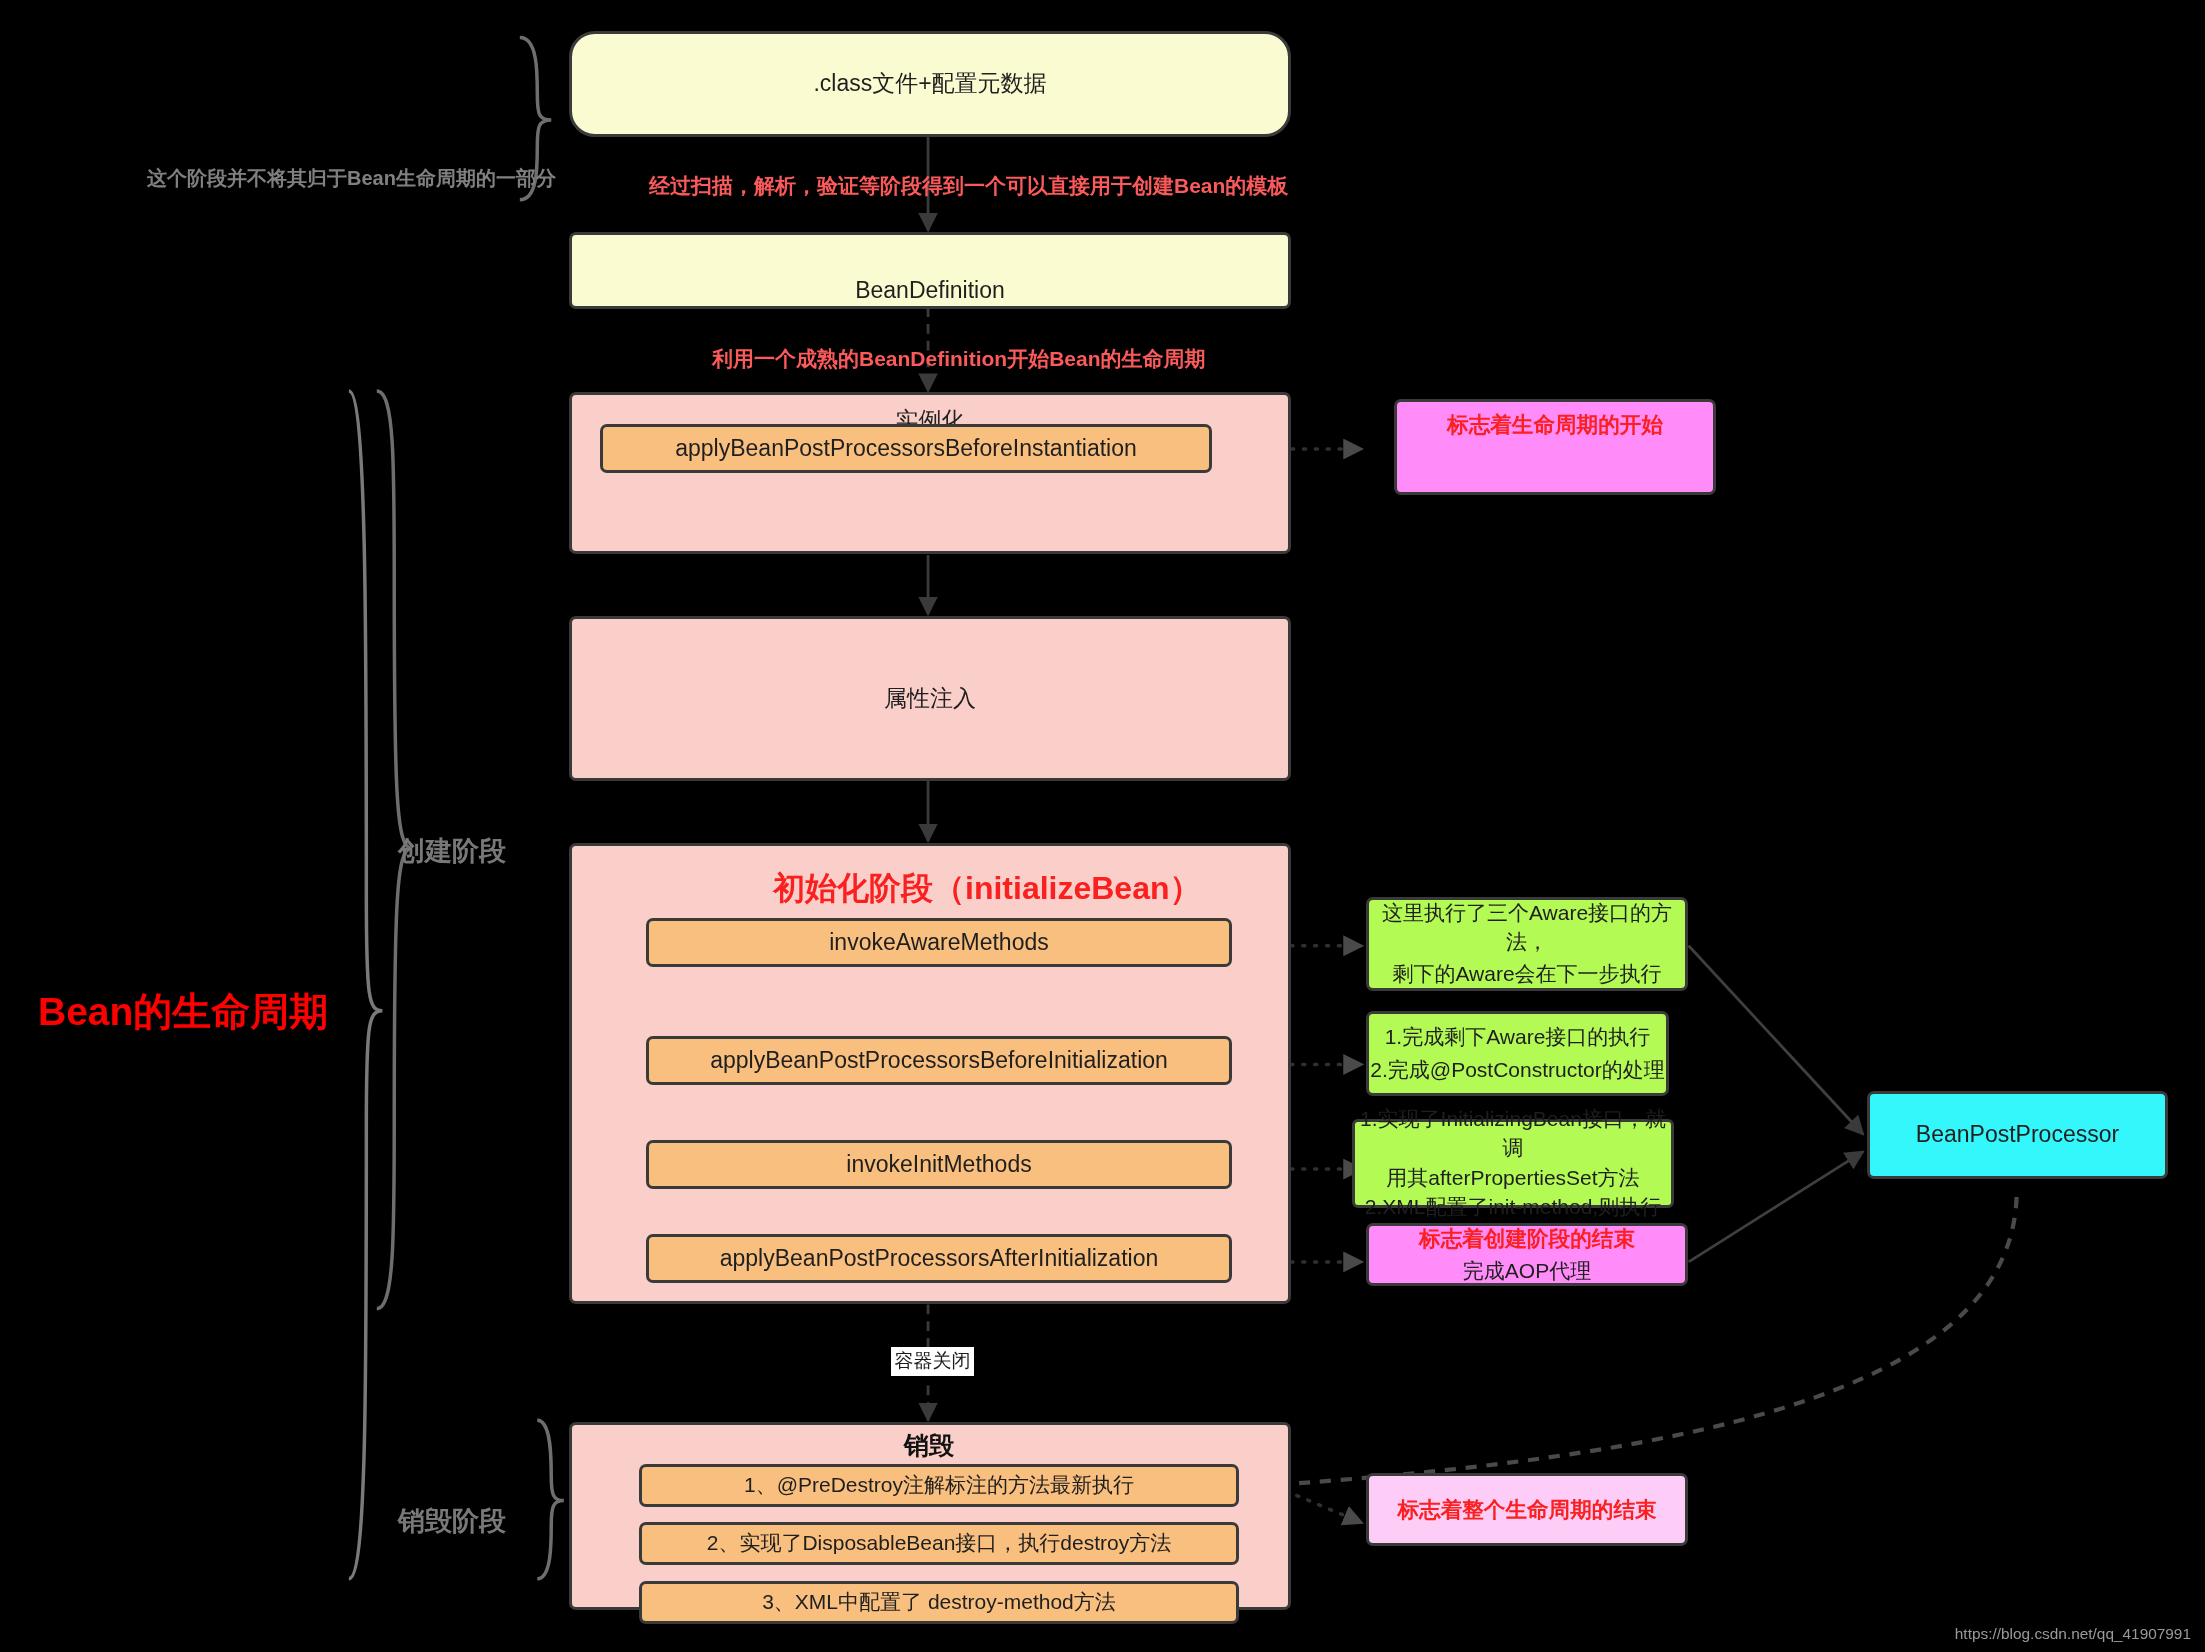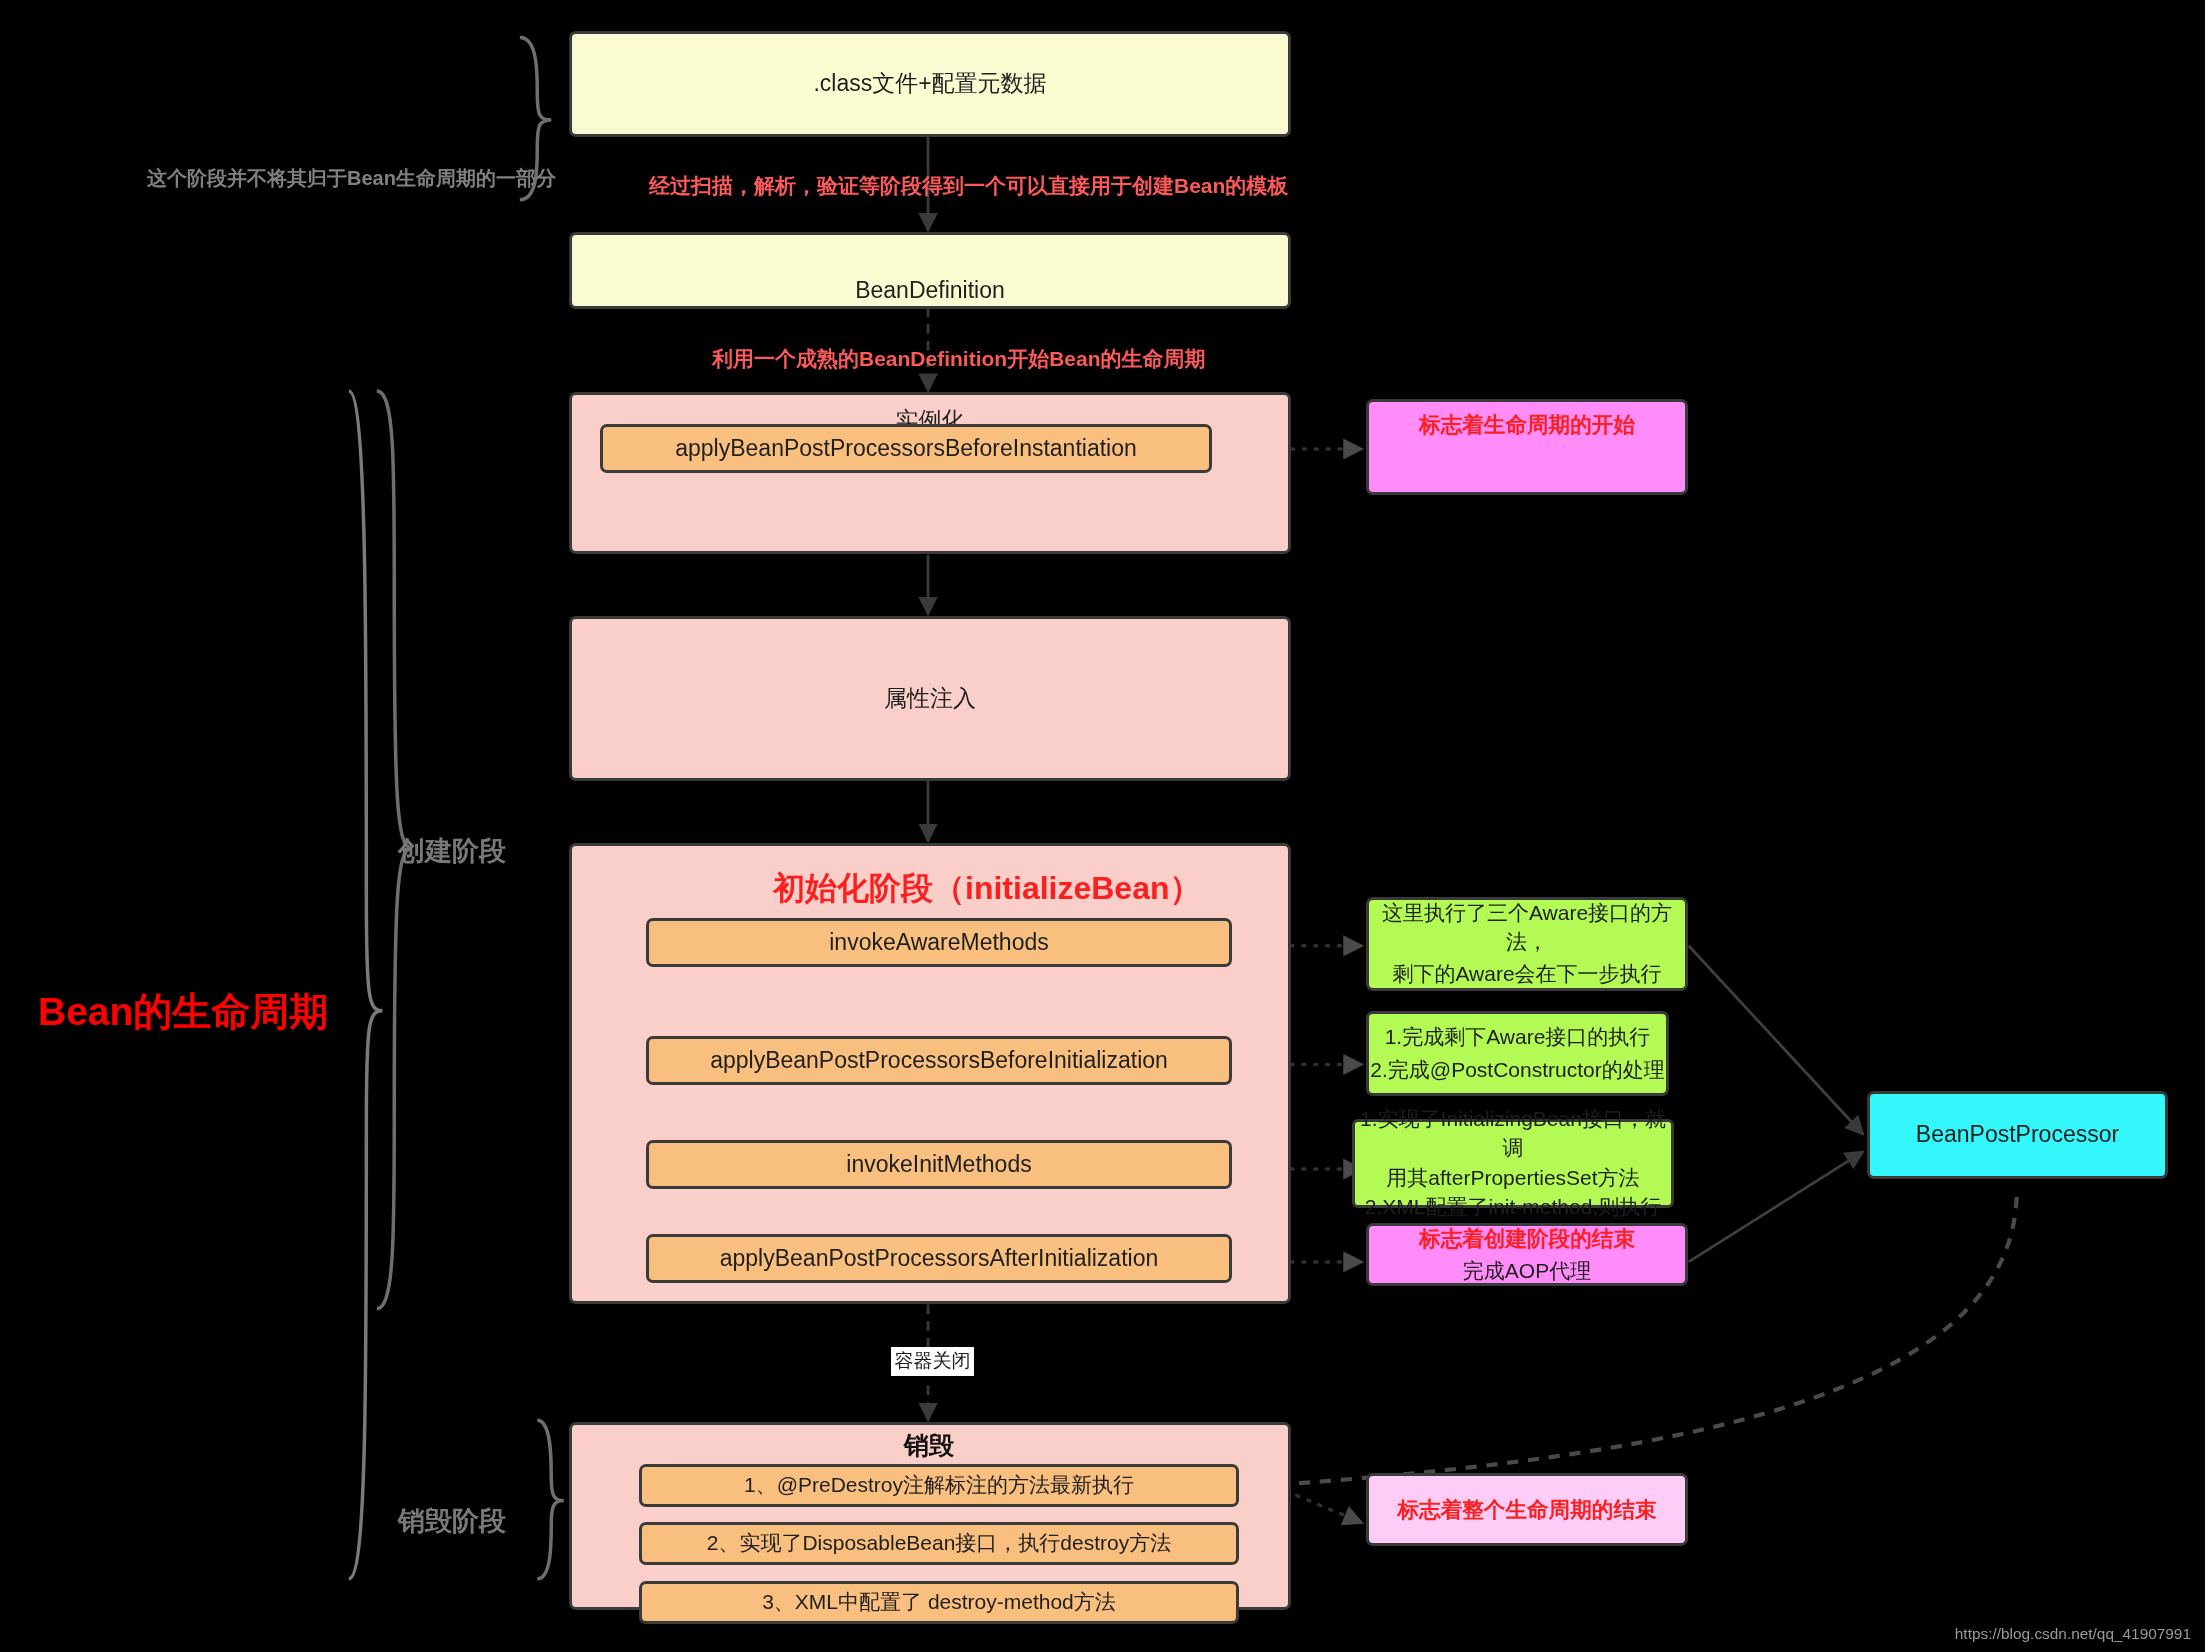--- a/index.html
+++ b/index.html
@@ -88,21 +88,21 @@
     <path d="M2420,1808 L2670,1650" stroke="#3f3f3f" stroke-width="4" fill="none" marker-end="url(#arrH)"></path>
 
     <path d="M2890,1715 C2880,2000 2400,2090 1790,2130" stroke="#4a4a4a" stroke-width="6" stroke-dasharray="16 14" fill="none"></path>
 
     <path d="M745,62 C770,62 770,110 770,140 C770,170 772,178 790,178 C772,178 770,186 770,216 C770,246 770,290 745,290" stroke="#6e6e6e" stroke-width="5" fill="none" transform="translate(0,-10) scale(1,1.02)"></path>
     <path d="M540,560 C565,560 565,660 565,830 C565,1140 568,1215 590,1215 C568,1215 565,1290 565,1600 C565,1770 565,1875 540,1875" stroke="#6e6e6e" stroke-width="5" fill="none"></path>
     <path d="M770,2035 C790,2035 790,2090 790,2115 C790,2142 793,2150 808,2150 C793,2150 790,2158 790,2185 C790,2212 790,2262 770,2262" stroke="#6e6e6e" stroke-width="5" fill="none"></path>
     <path d="M500,560 C525,560 525,900 525,1280 C525,1430 528,1448 548,1448 C528,1448 525,1466 525,1616 C525,1990 525,2262 500,2262" stroke="#7a7a7a" stroke-width="5" fill="none"></path>
   </svg>
 
-  <div class="box yellow" style="left:569px;top:31px;width:722px;height:106px;">
+  <div class="box yellow" style="left:569px;top:31px;width:722px;height:106px;border-radius:26px;">
     <span class="bodytext">​.class文件+配置元数据</span>
   </div>
 
   <div class="box yellow" style="left:569px;top:232px;width:722px;height:77px;align-items:flex-end;">
     <span class="bodytext">BeanDefinition</span>
   </div>
 
   <div class="lbl red-note" style="left:649px;top:172px;">经过扫描，解析，验证等阶段得到一个可以直接用于创建Bean的模板</div>
   <div class="lbl red-note" style="left:712px;top:345px;">利用一个成熟的BeanDefinition开始Bean的生命周期</div>
   <div class="chip" style="left:891px;top:1347px;">容器关闭</div>
@@ -145,21 +145,21 @@
   <div class="box orange" style="left:639px;top:1464px;width:600px;height:43px;">
     <span class="bodytext-sm">1、@PreDestroy注解标注的方法最新执行</span>
   </div>
   <div class="box orange" style="left:639px;top:1522px;width:600px;height:43px;">
     <span class="bodytext-sm">2、实现了DisposableBean接口，执行destroy方法</span>
   </div>
   <div class="box orange" style="left:639px;top:1581px;width:600px;height:43px;">
     <span class="bodytext-sm">3、XML中配置了 destroy-method方法</span>
   </div>
 
-  <div class="box magenta" style="left:1366px;top:399px;width:322px;height:96px;align-items:flex-start;padding-top:8.4px;">
+  <div class="box magenta" style="left:1394px;top:399px;width:322px;height:96px;align-items:flex-start;padding-top:8.4px;">
     <span class="magenta-txt">标志着生命周期的开始</span>
   </div>
 
   <div class="box green stackcol" style="left:1366px;top:897px;width:322px;height:94px;">
     <span class="bodytext-sm">这里执行了三个Aware接口的方法，</span>
     <span class="bodytext-sm">剩下的Aware会在下一步执行</span>
   </div>
 
   <div class="box green stackcol" style="left:1366px;top:1011px;width:303px;height:85px;">
     <span class="bodytext-sm">1.完成剩下Aware接口的执行</span>

